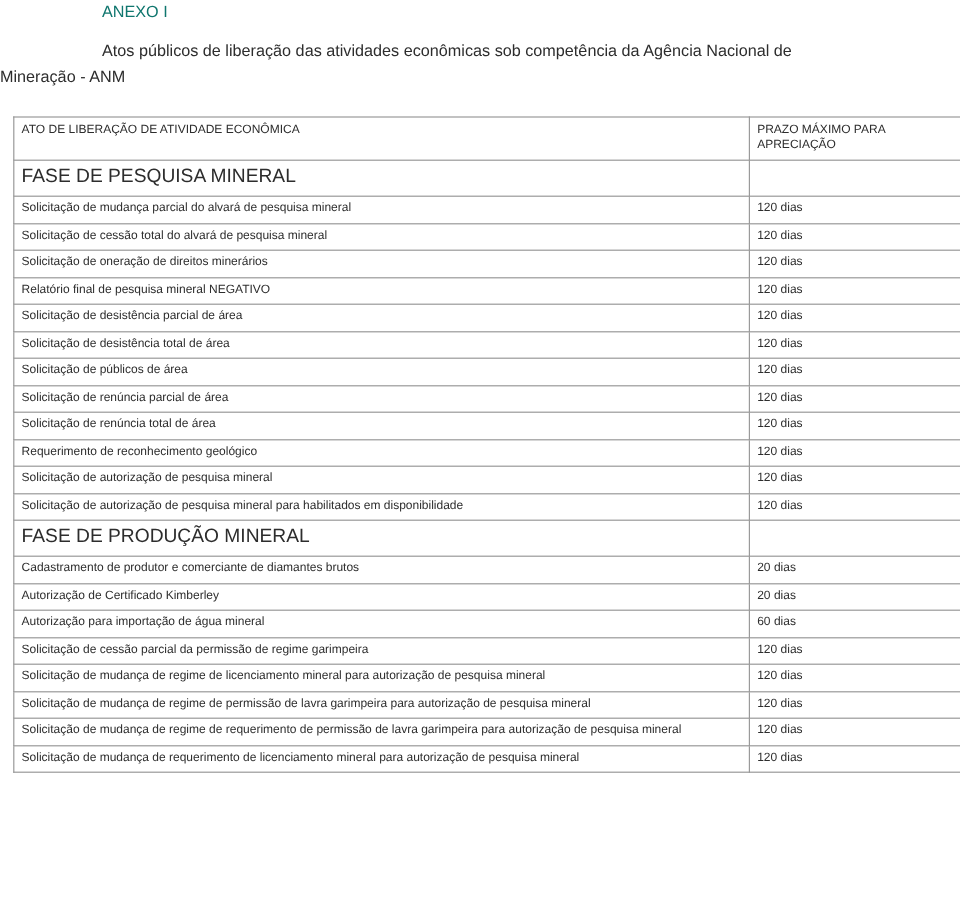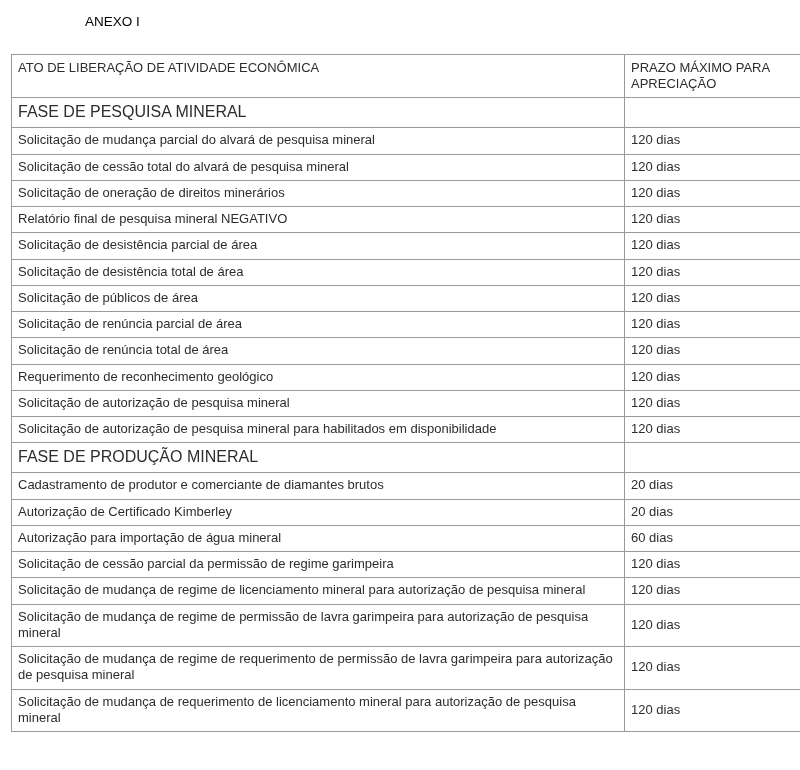--- a/index.html
+++ b/index.html
@@ -16,24 +16,24 @@
     overflow: hidden;
   }
   .page {
     position: relative;
     width: 800px;
     height: 770px;
     box-sizing: border-box;
   }
   .heading {
     margin: 0;
-    padding: 12px 0 0 85px;
+    padding: 0 0 0 85px;
     font-size: 13.5px;
     font-weight: normal;
-    color: #000000;
+    color: #0f766e;
     line-height: 1.5;
   }
   .intro {
     margin: 0;
     padding: 13px 20px 0 85px;
     font-size: 13.5px;
     line-height: 1.55;
     color: #2d2d2d;
   }
   .intro .cont {
@@ -42,21 +42,21 @@
   }
   table.anexo {
     border-collapse: collapse;
     width: 778px;
     margin: 22px 0 0 11px;
     table-layout: fixed;
   }
   table.anexo td {
     border: 1px solid #9a9a9a;
     padding: 4px 6px 5px 6px;
-    font-size: 13px;
+    font-size: 10px;
     line-height: 1.25;
     color: #2d2d2d;
     vertical-align: middle;
   }
   td.col-act { width: 600px; }
   td.col-term { width: 176px; }
   tr.header-row td {
     vertical-align: top;
     padding-top: 5px;
     padding-bottom: 6px;
@@ -69,20 +69,24 @@
   }
   .two-line { line-height: 1.25; }
 </style>
 </head>
 <body>
 
 <div class="page">
 
   <p class="heading">ANEXO I</p>
 
+  <p class="intro">
+    <span>Atos públicos de liberação das atividades econômicas sob competência da Agência Nacional de</span>
+    <span class="cont">Mineração - ANM</span>
+  </p>
 
   <table class="anexo">
     <tbody>
       <tr class="header-row">
         <td class="col-act">ATO DE LIBERAÇÃO DE ATIVIDADE ECONÔMICA</td>
         <td class="col-term two-line">
           <span>PRAZO MÁXIMO PARA</span><br>
           <span>APRECIAÇÃO</span>
         </td>
       </tr>

